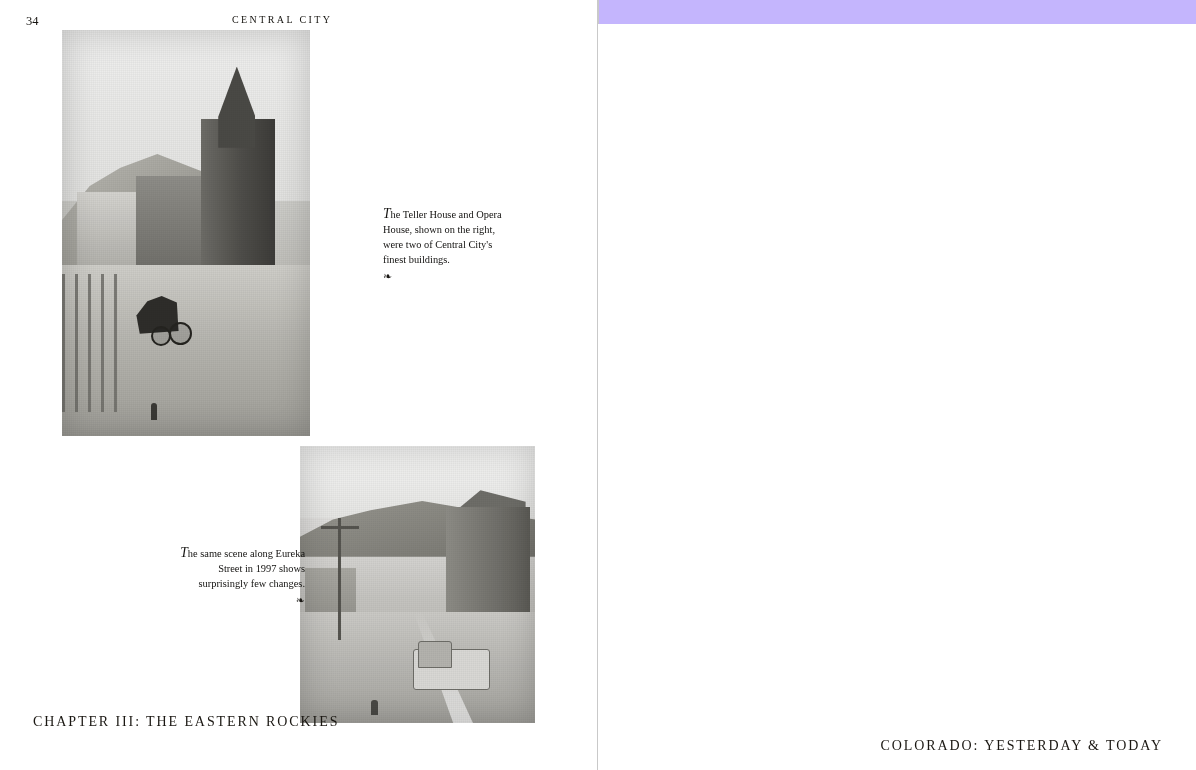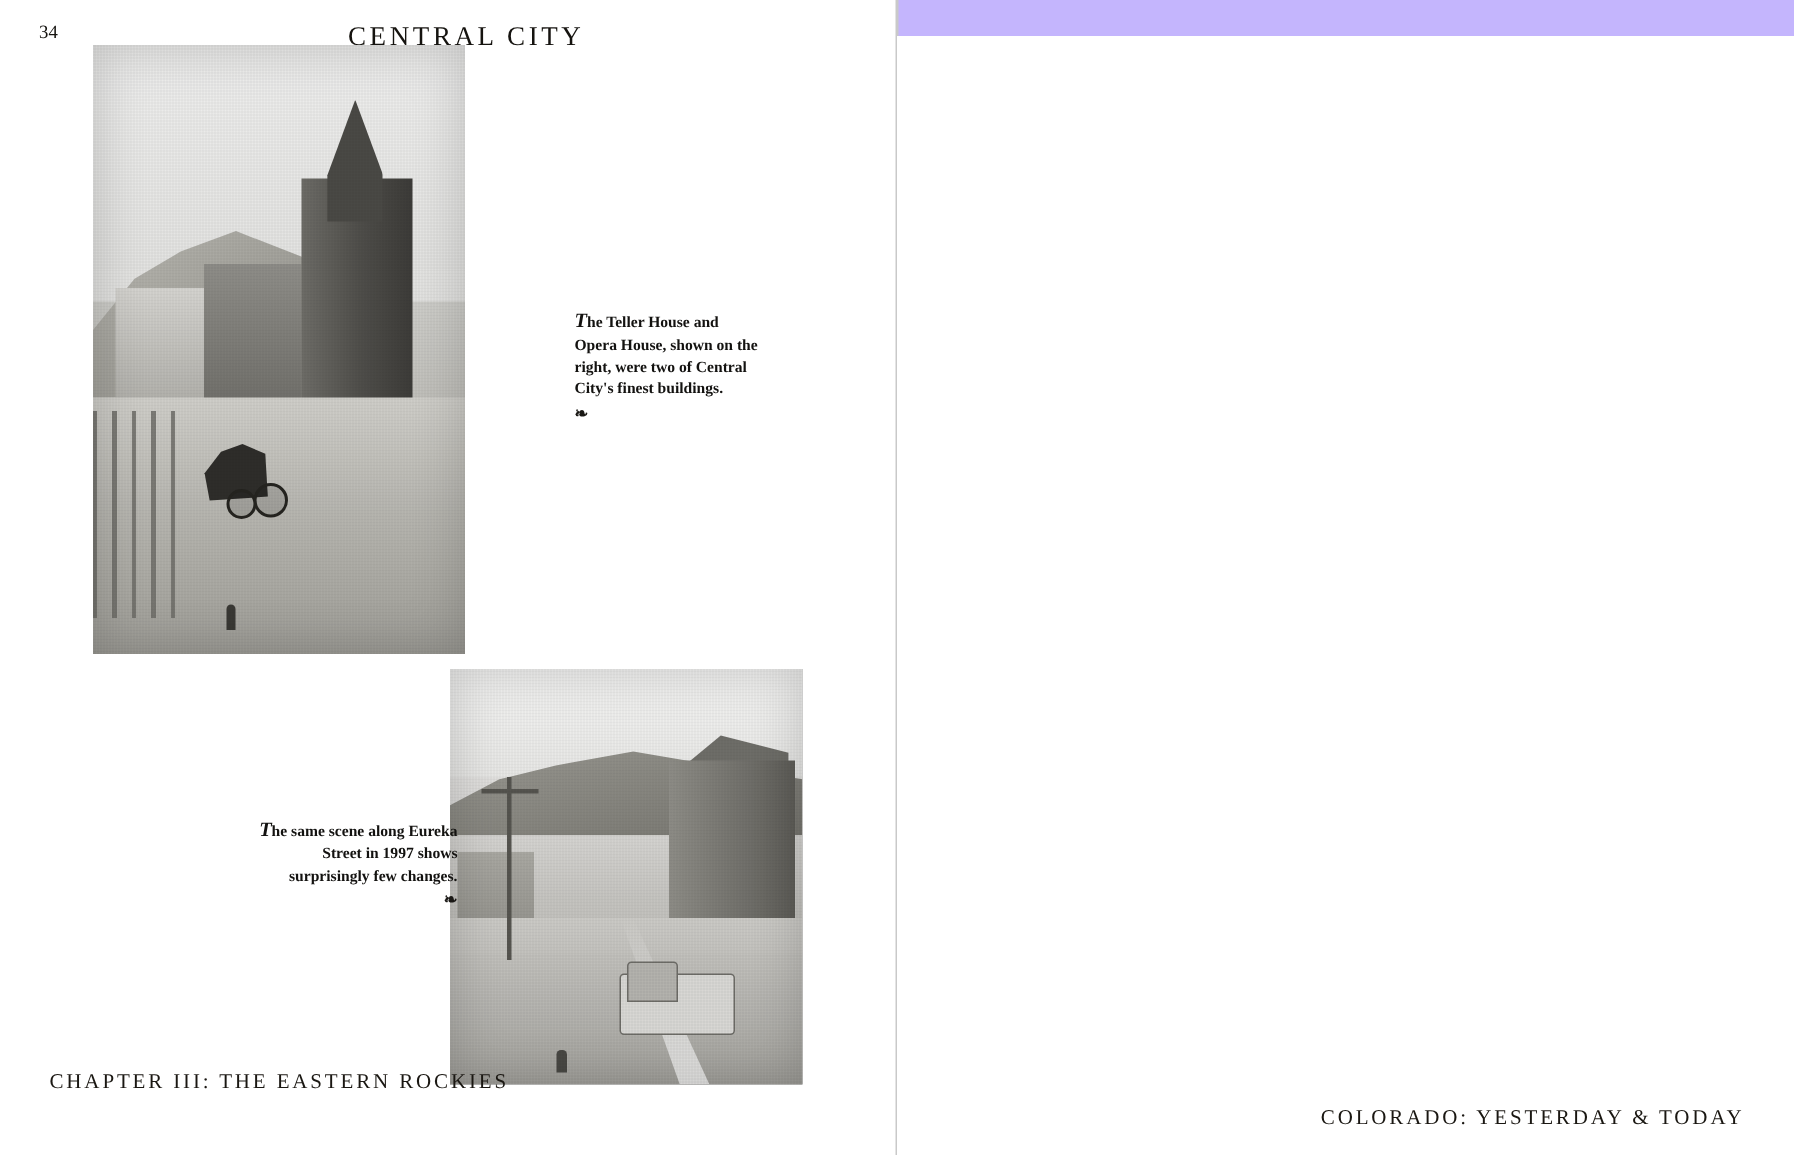--- a/index.html
+++ b/index.html
@@ -36,21 +36,21 @@
     width: 2px;
     height: 770px;
     background: #c9c9c9;
   }
 
   
   .running-head {
     position: absolute;
     top: 14px;
     font-family: "Liberation Serif", serif;
-    font-size: 18px;
+    font-size: 10px;
     letter-spacing: 2.4px;
     font-variant: small-caps;
     text-transform: uppercase;
     color: #15130f;
   }
   .rh-left  { left: 232px; }
 
   .folio {
     position: absolute;
     top: 14px;
@@ -216,21 +216,20 @@
     pointer-events:none;
   }
 
   
   .caption {
     position: absolute;
     font-family: "Liberation Serif", serif;
     font-size: 10.4px;
     line-height: 1.42;
     color: #131210;
-    font-weight: bold;
   }
   .caption.right-align { text-align: right; }
   .caption .dropcap {
     font-size: 13.6px;
     font-style: italic;
   }
   .caption .endmark {
     display: block;
     margin-top: 3px;
     font-size: 11px;

